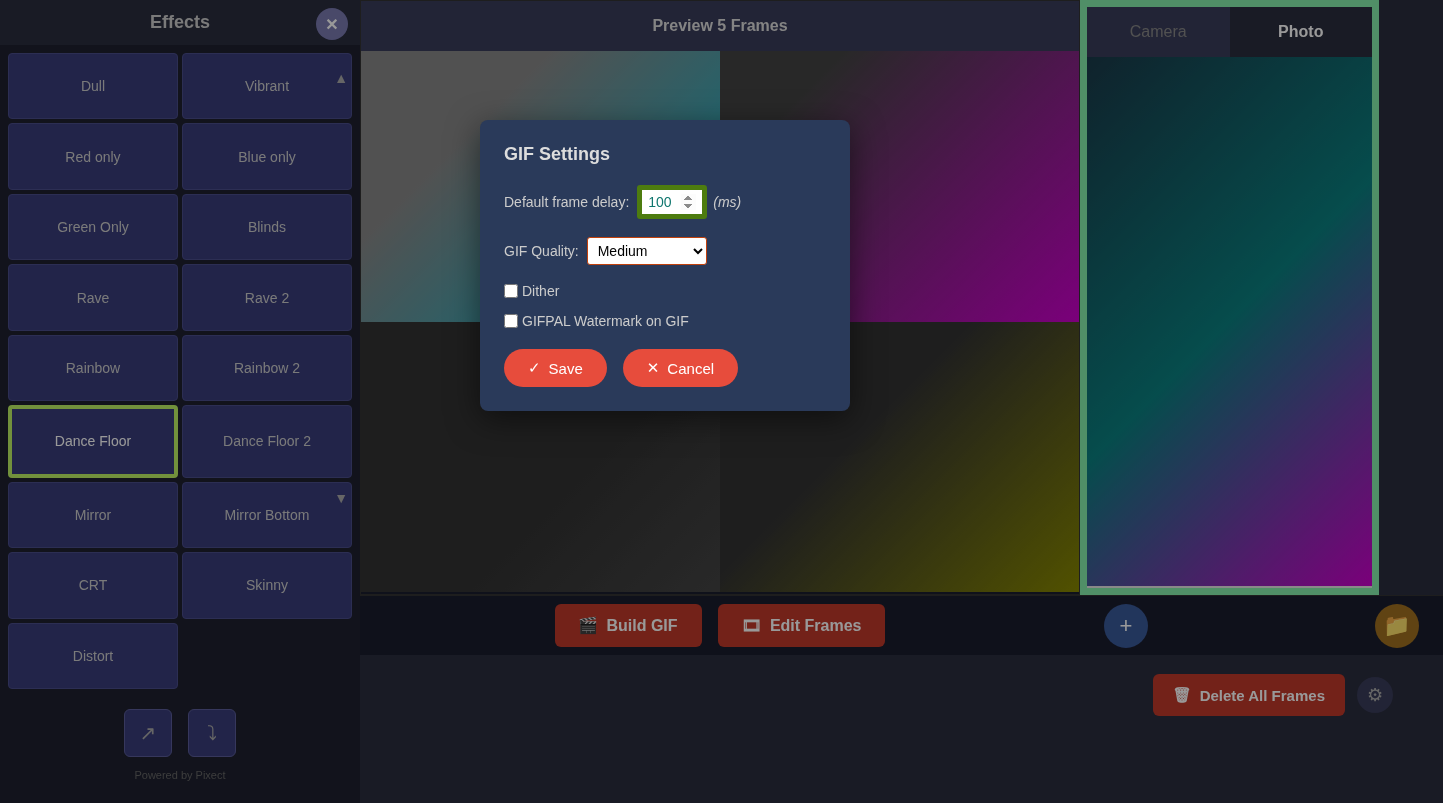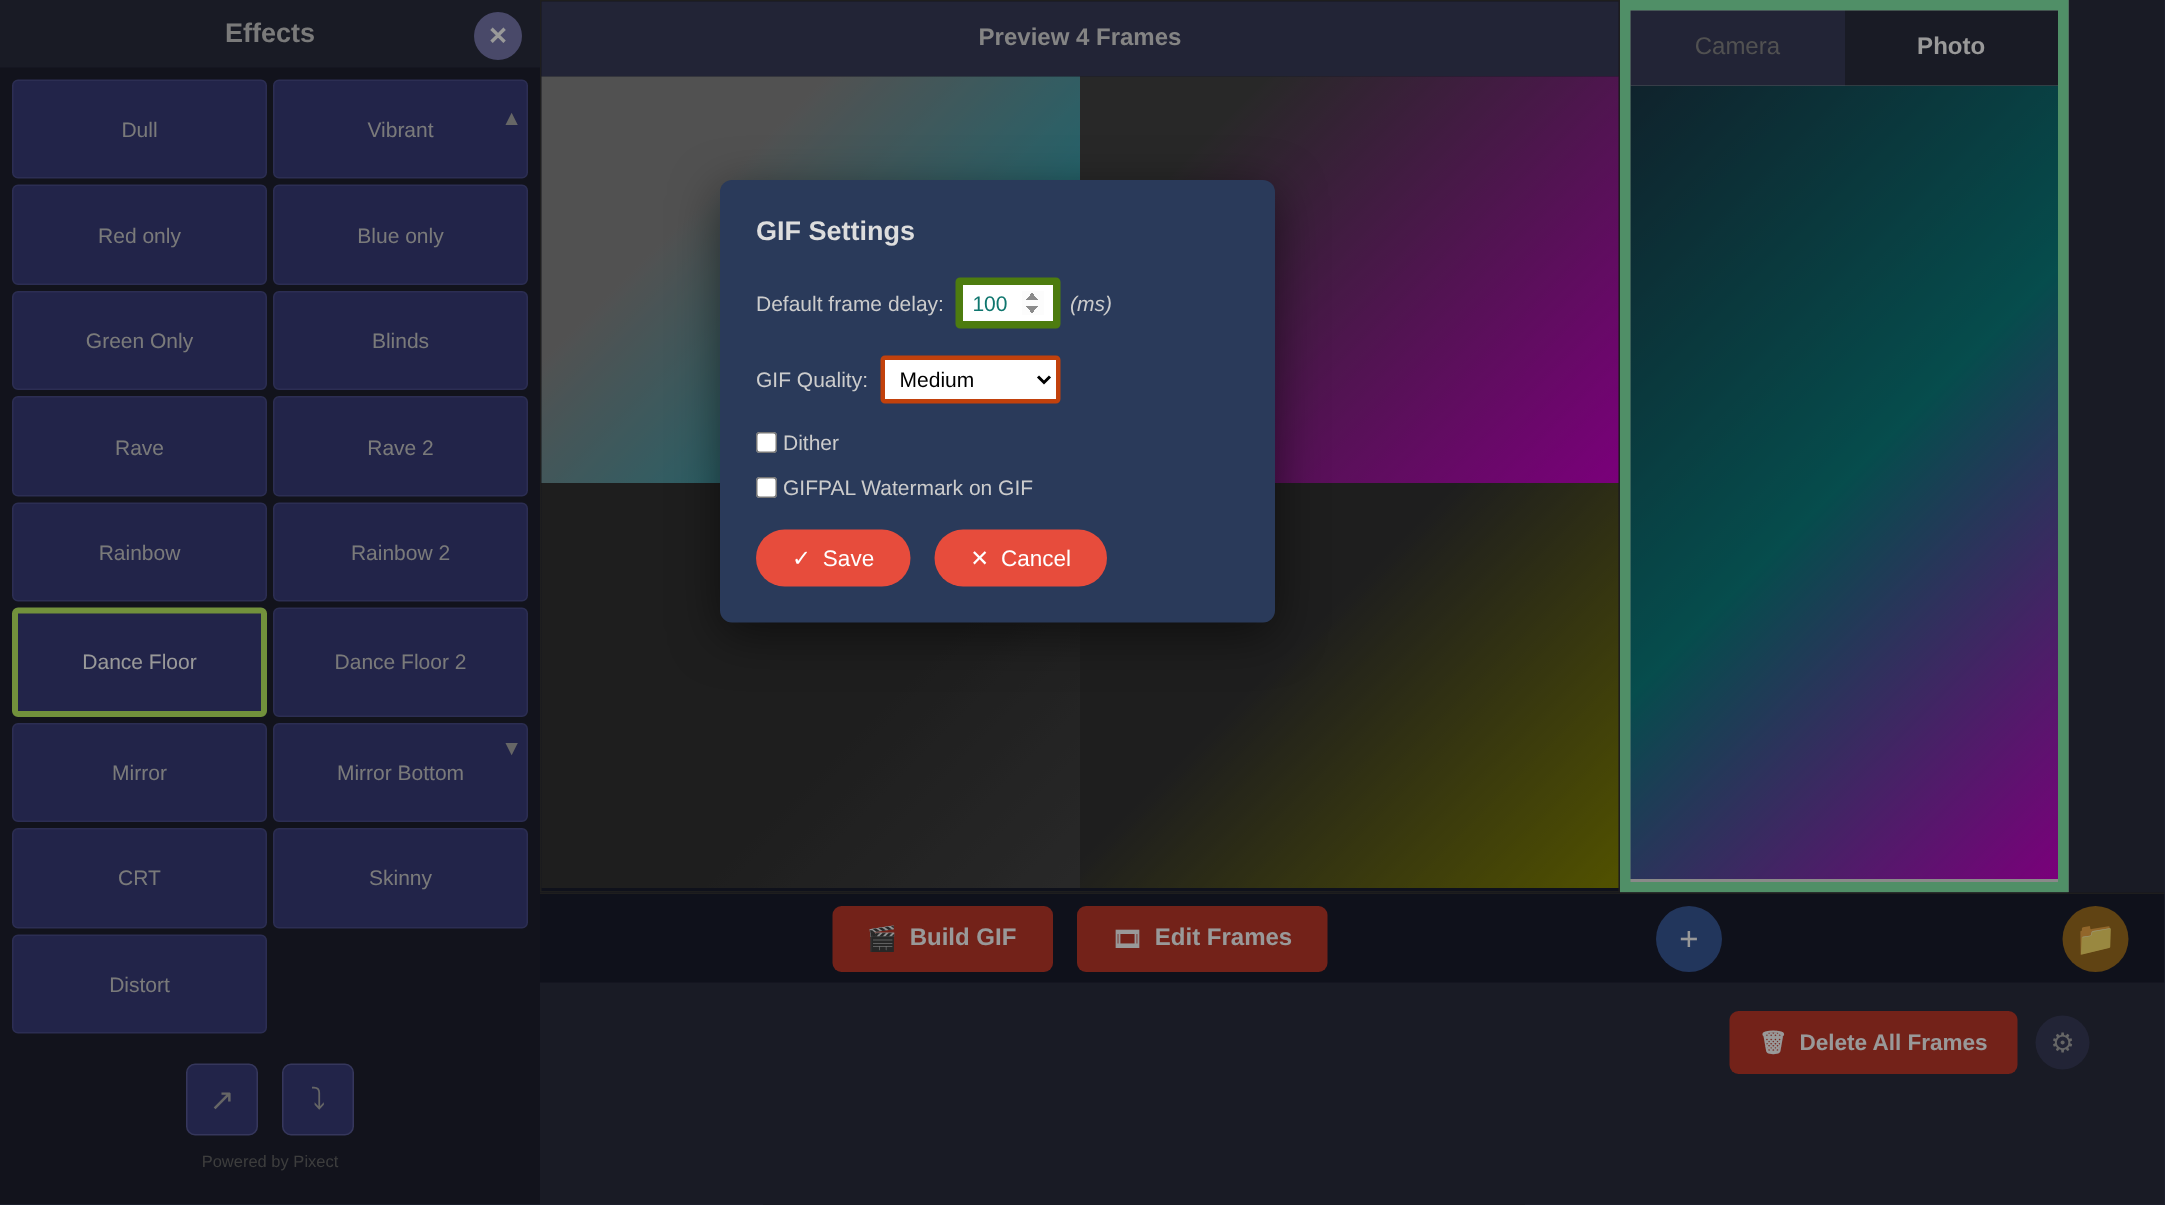--- a/index.html
+++ b/index.html
@@ -378,21 +378,21 @@
 
     .ms-label {
       margin-left: 6px;
       color: #ccc;
       font-style: italic;
     }
 
     .quality-select {
       width: 120px;
       background: white;
-      border: 3px solid #c2410c;
+      border: 1px solid #c2410c;
       border-radius: 3px;
       padding: 4px 6px;
       font-size: 14px;
       margin-left: 8px;
       color: #000;
     }
 
     .checkbox-row {
       display: flex;
       align-items: center;
@@ -487,21 +487,21 @@
     <div class="sidebar-icon-btn">
       <span>⤵</span>
     </div>
   </div>
   <div id="powered-by">Powered by Pixect</div>
 </div>
 
 <div id="main">
 
   <div id="preview-area">
-    <div id="preview-tab">Preview 4 Frames</div>
+    <div id="preview-tab">Preview 5 Frames</div>
     <div id="preview-frames">
       <div class="frame-cell frame-teal"></div>
       <div class="frame-cell frame-purple"></div>
       <div class="frame-cell frame-dark"></div>
       <div class="frame-cell frame-yellow"></div>
     </div>
   </div>
 
   <div id="preview-bottom">
     <button class="action-btn">

